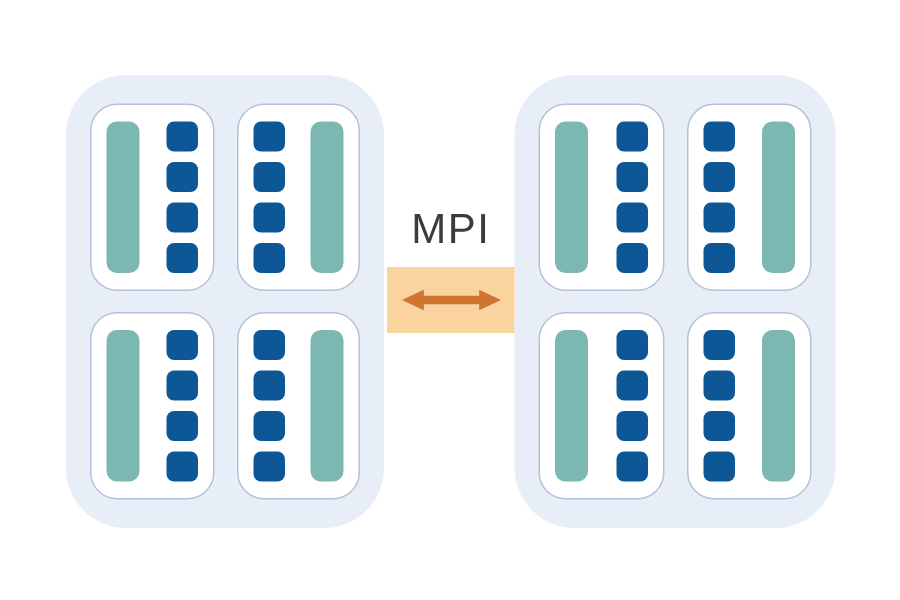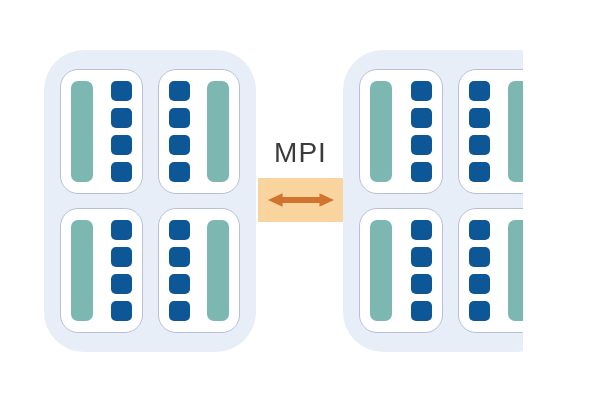--- a/index.html
+++ b/index.html
@@ -3,21 +3,21 @@
 <meta charset="utf-8">
 <style>
   html, body {
     margin: 0;
     padding: 0;
     background: #ffffff;
     font-family: "Liberation Sans", sans-serif;
   }
   .canvas {
     position: relative;
-    width: 523px;
+    width: 600px;
     height: 400px;
     background: #ffffff;
     overflow: hidden;
   }
   .node {
     position: absolute;
     top: 50px;
     height: 302px;
     background: var(--node-fill, #E8EEF8);
     border-radius: 40px;

